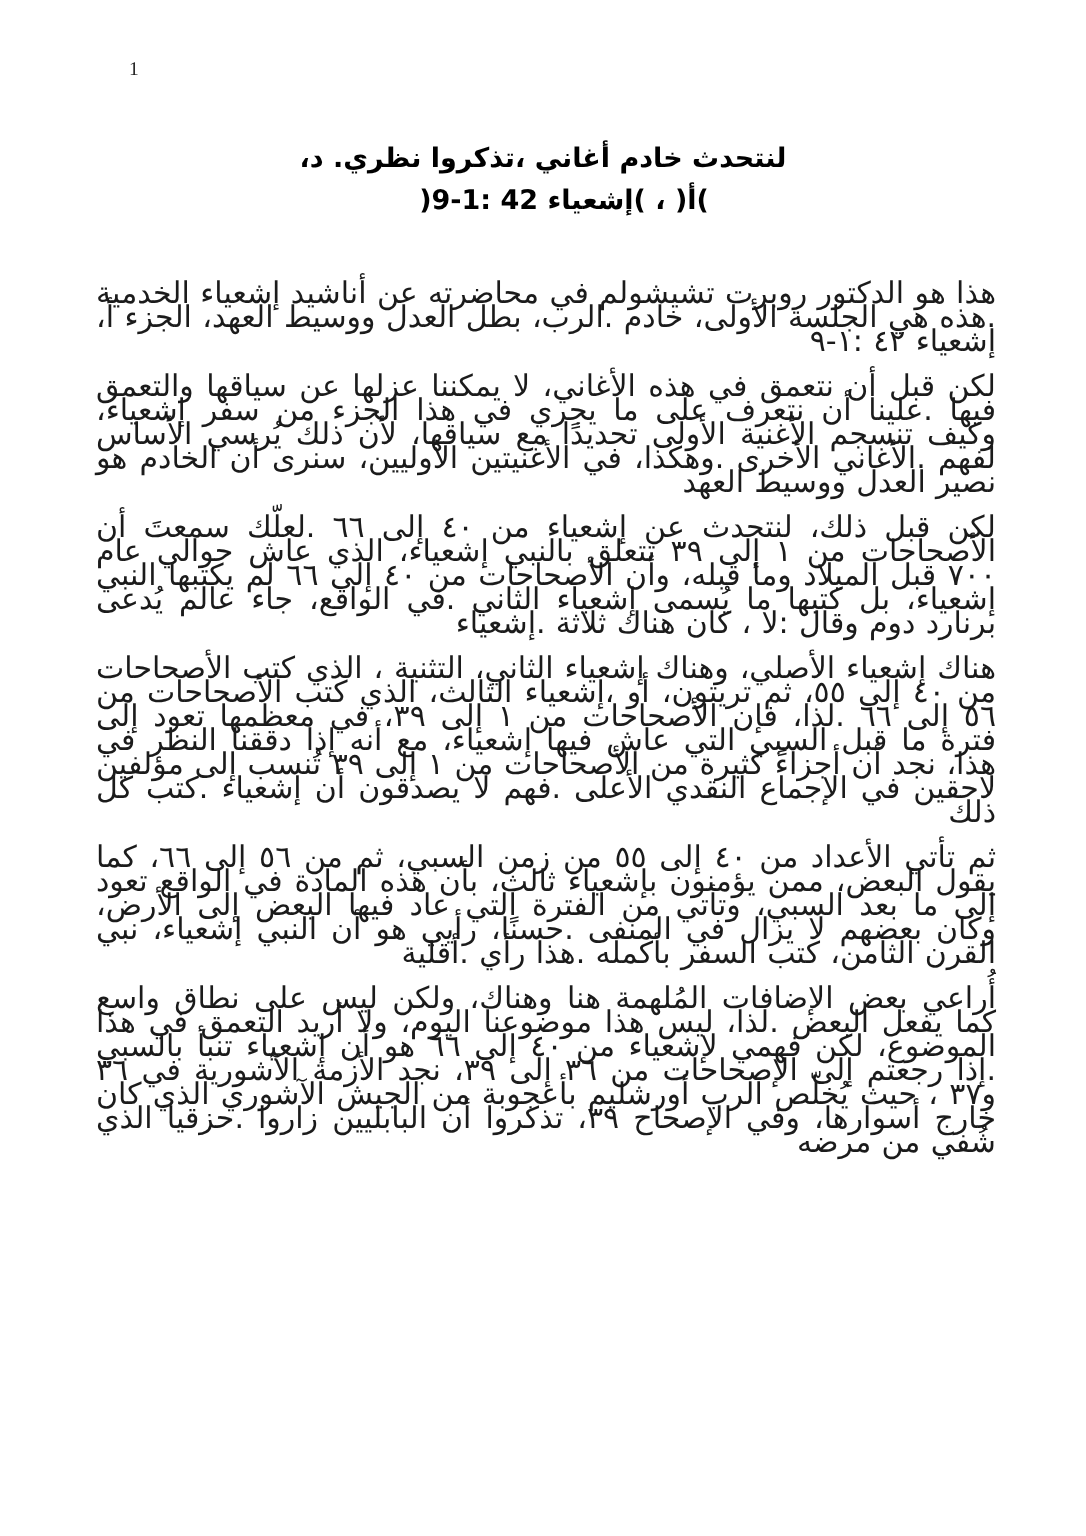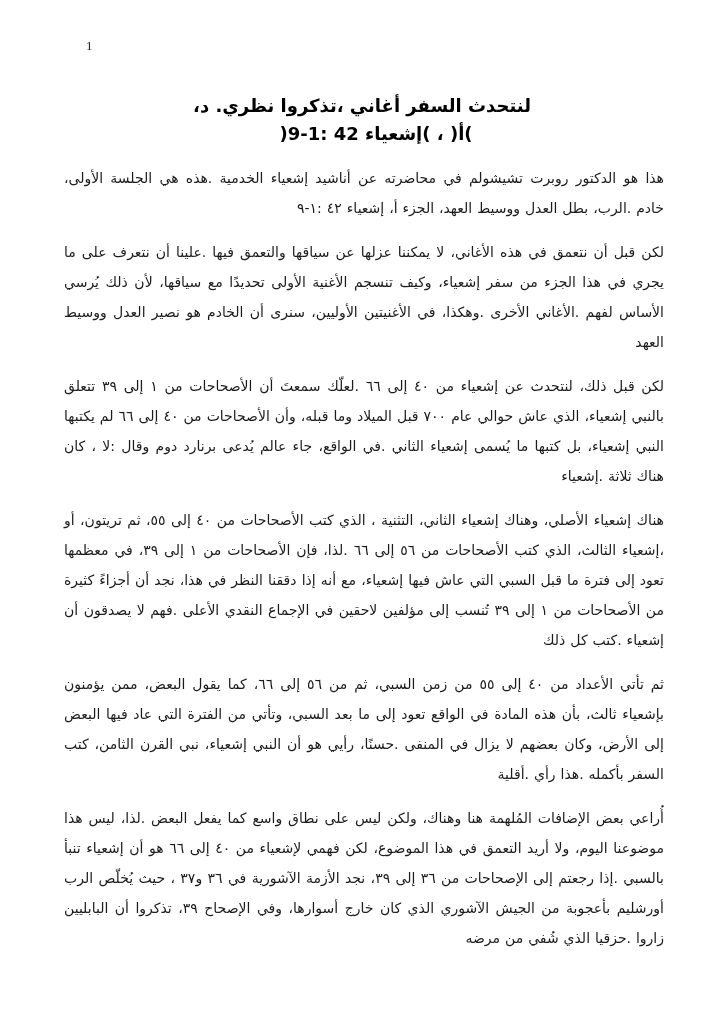--- a/index.html
+++ b/index.html
@@ -48,39 +48,39 @@
     gap: 22px;
     padding-left: 28px;
   }
   .iso-ltr {
     unicode-bidi: isolate;
     direction: ltr;
     display: inline-block;
   }
   .doc-body {
     direction: rtl;
-    margin: 15px 60px 0 64px;
+    margin: 39px 60px 0 64px;
     text-align: justify;
-    font-size: 14px;
-    line-height: 30px;
+    font-size: 20px;
+    line-height: 16px;
   }
   .doc-body p {
     margin: 0 0 14px 0;
     word-spacing: 0.5px;
   }
 </style>
 </head>
 <body>
 
 <div class="page">
 
   <div class="page-number">1</div>
 
   <div class="doc-header">
-    <span class="t-line"><bdi dir="ltr">،د</bdi> <bdi dir="ltr">.نظري</bdi> <bdi dir="ltr">تذكروا،</bdi> <bdi dir="ltr">أغاني</bdi> <bdi dir="ltr">السفر</bdi> <bdi dir="ltr">لنتحدث</bdi></span>
+    <span class="t-line"><bdi dir="ltr">،د</bdi> <bdi dir="ltr">.نظري</bdi> <bdi dir="ltr">تذكروا،</bdi> <bdi dir="ltr">أغاني</bdi> <bdi dir="ltr">خادم</bdi> <bdi dir="ltr">لنتحدث</bdi></span>
     <span class="t-line t-line3">
       <span class="iso-ltr">)9-1: 42 إشعياء(</span>
       <span class="iso-ltr">، )أ(</span>
     </span>
   </div>
 
   <div class="doc-body">
     <p>هذا هو الدكتور روبرت تشيشولم في محاضرته عن أناشيد إشعياء الخدمية .هذه هي الجلسة الأولى، خادم .الرب، بطل العدل ووسيط العهد، الجزء أ، إشعياء ٤٢ :١-٩</p>
     <p>لكن قبل أن نتعمق في هذه الأغاني، لا يمكننا عزلها عن سياقها والتعمق فيها .علينا أن نتعرف على ما يجري في هذا الجزء من سفر إشعياء، وكيف تنسجم الأغنية الأولى تحديدًا مع سياقها، لأن ذلك يُرسي الأساس لفهم .الأغاني الأخرى .وهكذا، في الأغنيتين الأوليين، سنرى أن الخادم هو نصير العدل ووسيط العهد</p>
     <p>لكن قبل ذلك، لنتحدث عن إشعياء من ٤٠ إلى ٦٦ .لعلّك سمعتَ أن الأصحاحات من ١ إلى ٣٩ تتعلق بالنبي إشعياء، الذي عاش حوالي عام ٧٠٠ قبل الميلاد وما قبله، وأن الأصحاحات من ٤٠ إلى ٦٦ لم يكتبها النبي إشعياء، بل كتبها ما يُسمى إشعياء الثاني .في الواقع، جاء عالم يُدعى برنارد دوم وقال :لا ، كان هناك ثلاثة .إشعياء</p>

